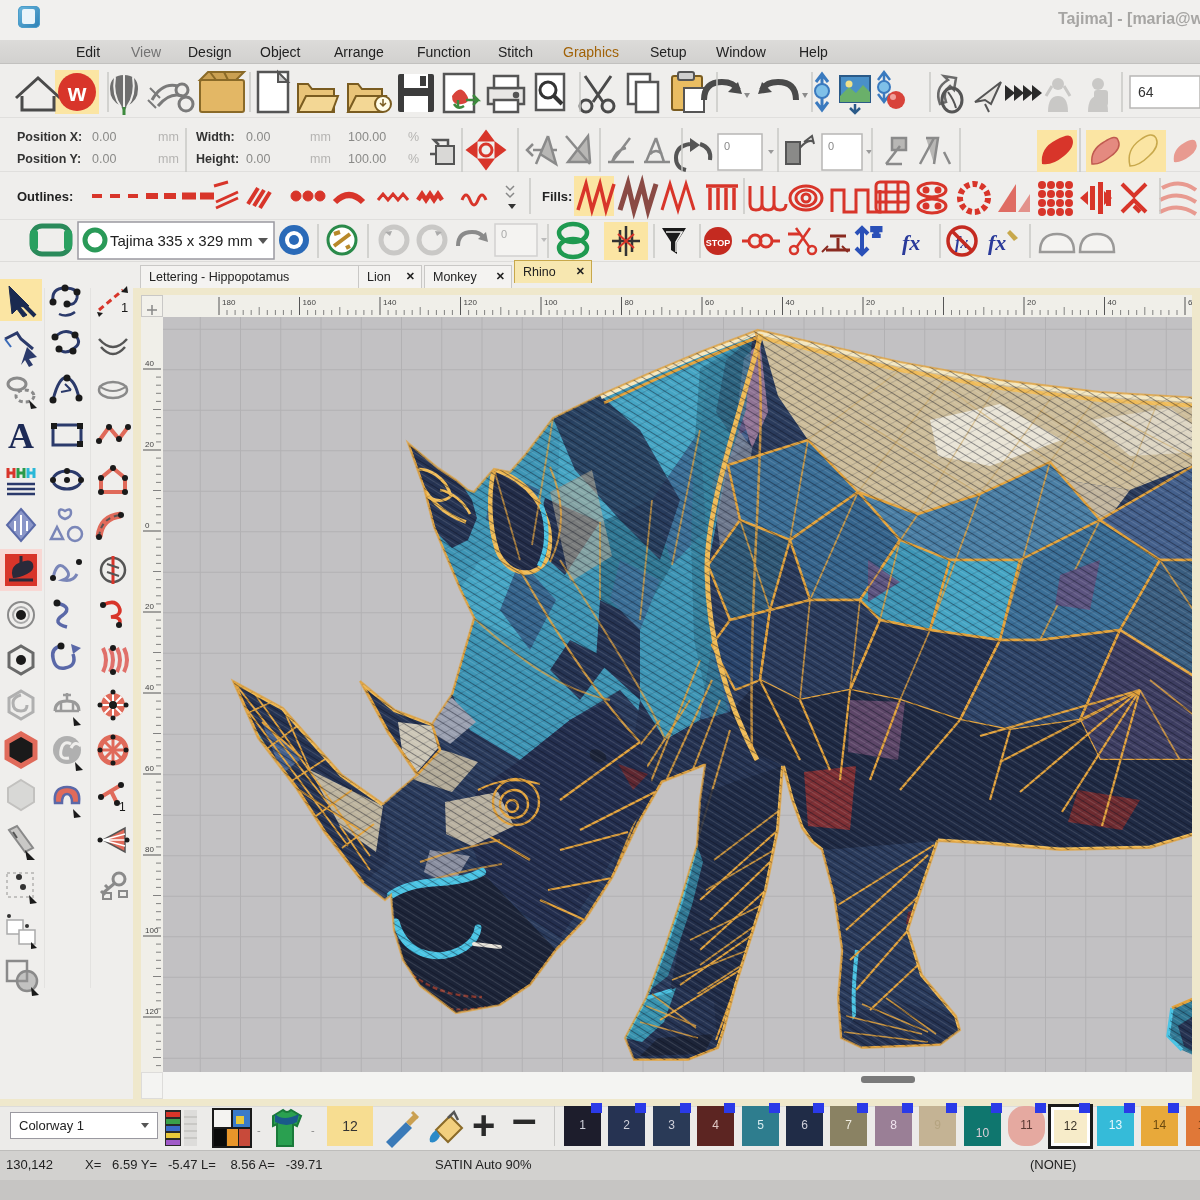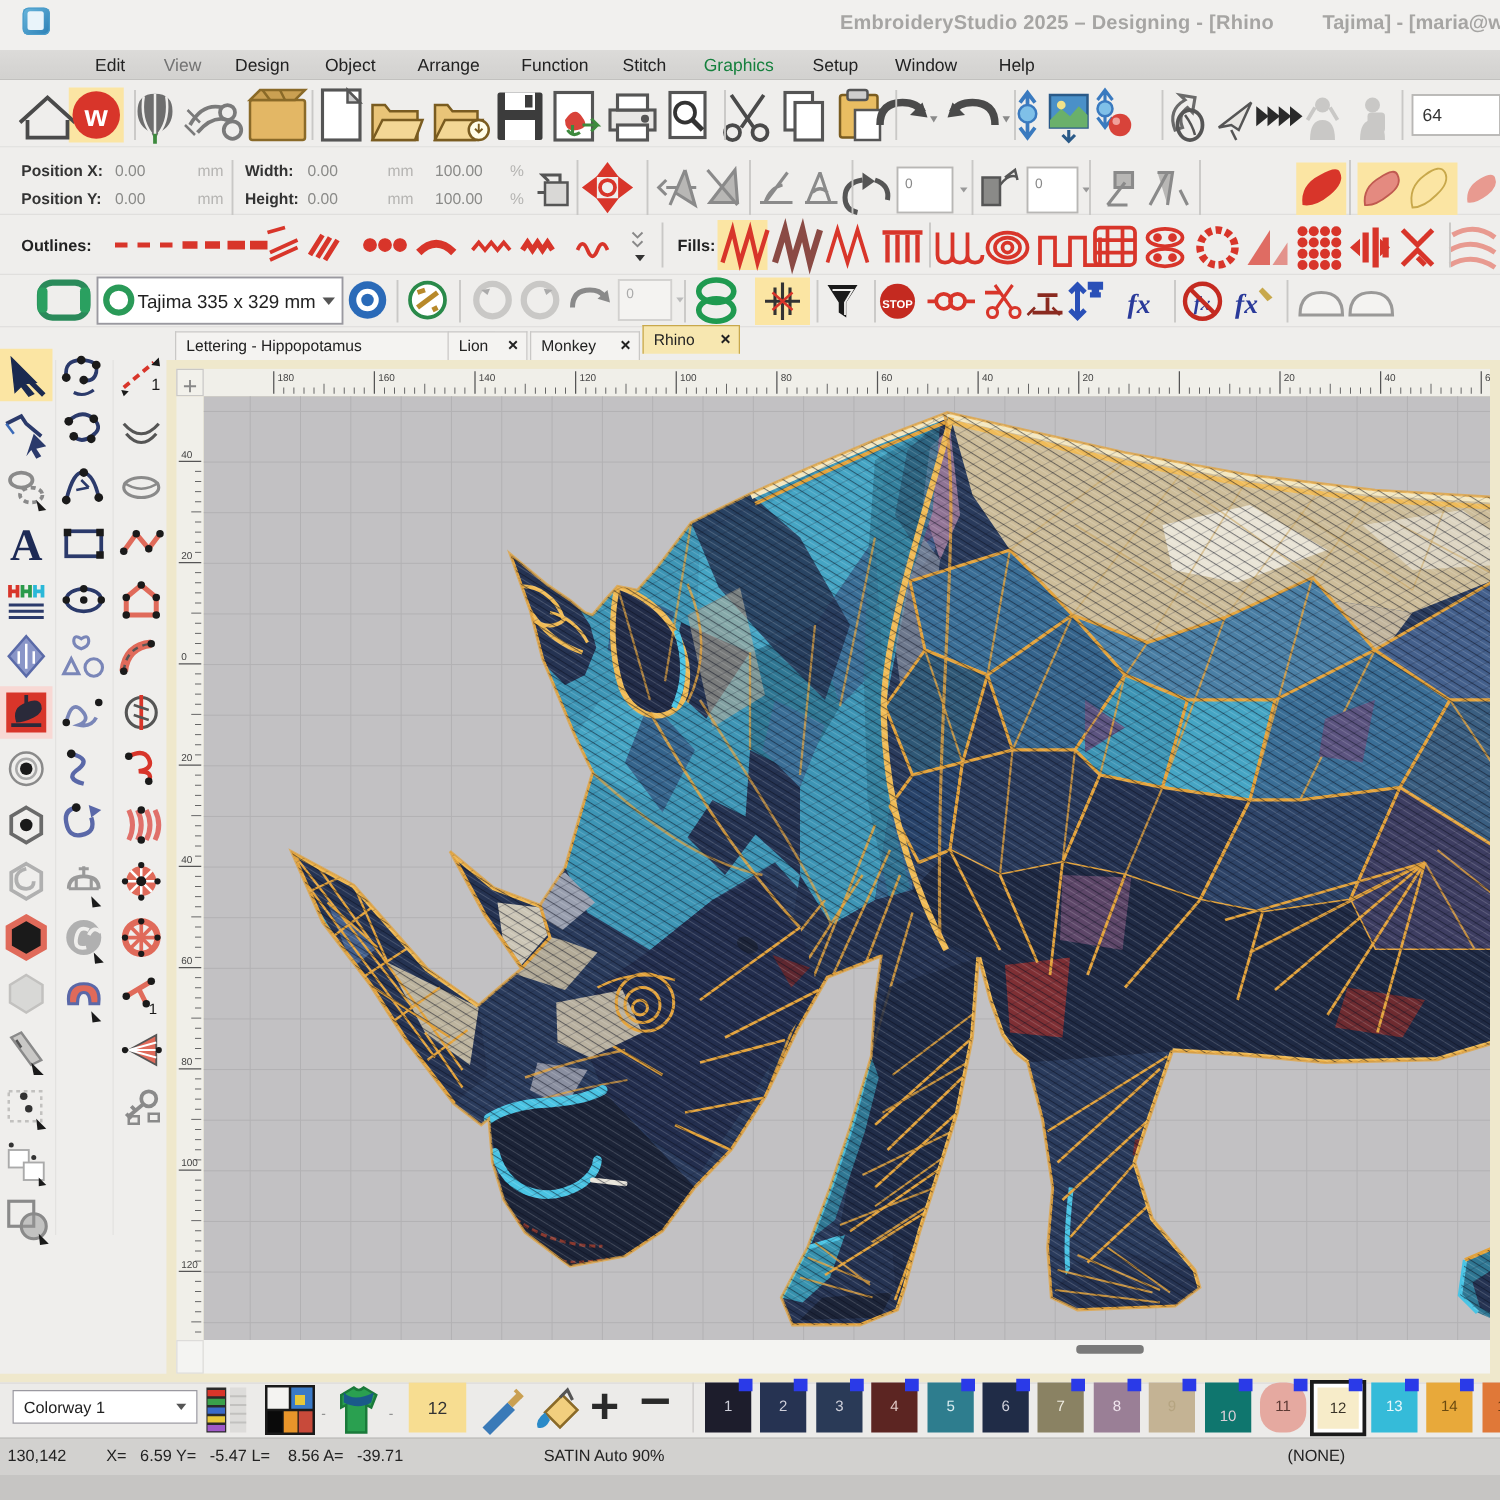--- a/index.html
+++ b/index.html
@@ -5,33 +5,32 @@
  font-family:"Liberation Sans",sans-serif;background:#c6c5c3;}
 *{box-sizing:border-box;}
 .abs{position:absolute;}
 #page{position:relative;width:1200px;height:1200px;background:#efeeec;filter:blur(0.45px);}
 </style></head><body>
 <div id="page">
 
 <div class="abs" style="left:0;top:0;width:1200px;height:40px;background:#f1f0ee;"></div>
 <div class="abs" style="left:18px;top:6px;width:22px;height:22px;border-radius:5px;background:linear-gradient(135deg,#6ab7dd,#2a7fb5);box-shadow:inset 0 0 0 1px #4b9cc9;"></div>
 <div class="abs" style="left:22px;top:9px;width:13px;height:15px;background:#e9f4fa;border-radius:2px;"></div>
-<div class="abs" style="left:672px;top:10px;color:#a6a5a3;font-size:16px;font-weight:bold;letter-spacing:0.2px;white-space:nowrap;">EmbroideryStudio 2025 – Designing - [Rhino</div>
 <div class="abs" style="left:1058px;top:10px;color:#a6a5a3;font-size:16px;font-weight:bold;white-space:nowrap;">Tajima] - [maria@w</div>
 
 <div class="abs" style="left:0;top:40px;width:1200px;height:24px;background:linear-gradient(#dcdbd9,#d2d1cf);border-bottom:1px solid #c2c1bf;"></div>
 <div class="abs" style="left:26px;top:44px;font-size:14px;color:#222;margin-top:32px;">File</div>
 <div class="abs" style="left:76px;top:44px;font-size:14px;color:#222;">Edit</div>
 <div class="abs" style="left:131px;top:44px;font-size:14px;color:#737373;">View</div>
 <div class="abs" style="left:188px;top:44px;font-size:14px;color:#222;">Design</div>
 <div class="abs" style="left:260px;top:44px;font-size:14px;color:#222;">Object</div>
 <div class="abs" style="left:334px;top:44px;font-size:14px;color:#222;">Arrange</div>
 <div class="abs" style="left:417px;top:44px;font-size:14px;color:#222;">Function</div>
 <div class="abs" style="left:498px;top:44px;font-size:14px;color:#222;">Stitch</div>
-<div class="abs" style="left:563px;top:44px;font-size:14px;color:#15803d;">Graphics</div>
+<div class="abs" style="left:563px;top:44px;font-size:14px;color:#a16207;">Graphics</div>
 <div class="abs" style="left:650px;top:44px;font-size:14px;color:#222;">Setup</div>
 <div class="abs" style="left:716px;top:44px;font-size:14px;color:#222;">Window</div>
 <div class="abs" style="left:799px;top:44px;font-size:14px;color:#222;">Help</div>
 <div class="abs" style="left:0;top:64px;width:1200px;height:54px;background:#efeeec;border-bottom:1px solid #e0dfdd;"></div>
 <div class="abs" style="left:55px;top:70px;width:44px;height:44px;background:#fbe5a3;"></div>
 <div class="abs" style="left:0;top:0px;"><svg width="1200" height="120" viewBox="0 0 1200 120" style="">
 <g fill="none" stroke="#5a5a5a" stroke-width="3">
 <path d="M16 98 L38 78 L60 98 M22 96 v14 h32 v-14" stroke="#4a4a4a"></path>
 </g>
 <circle cx="77" cy="92" r="19" fill="#d8352a"></circle>

